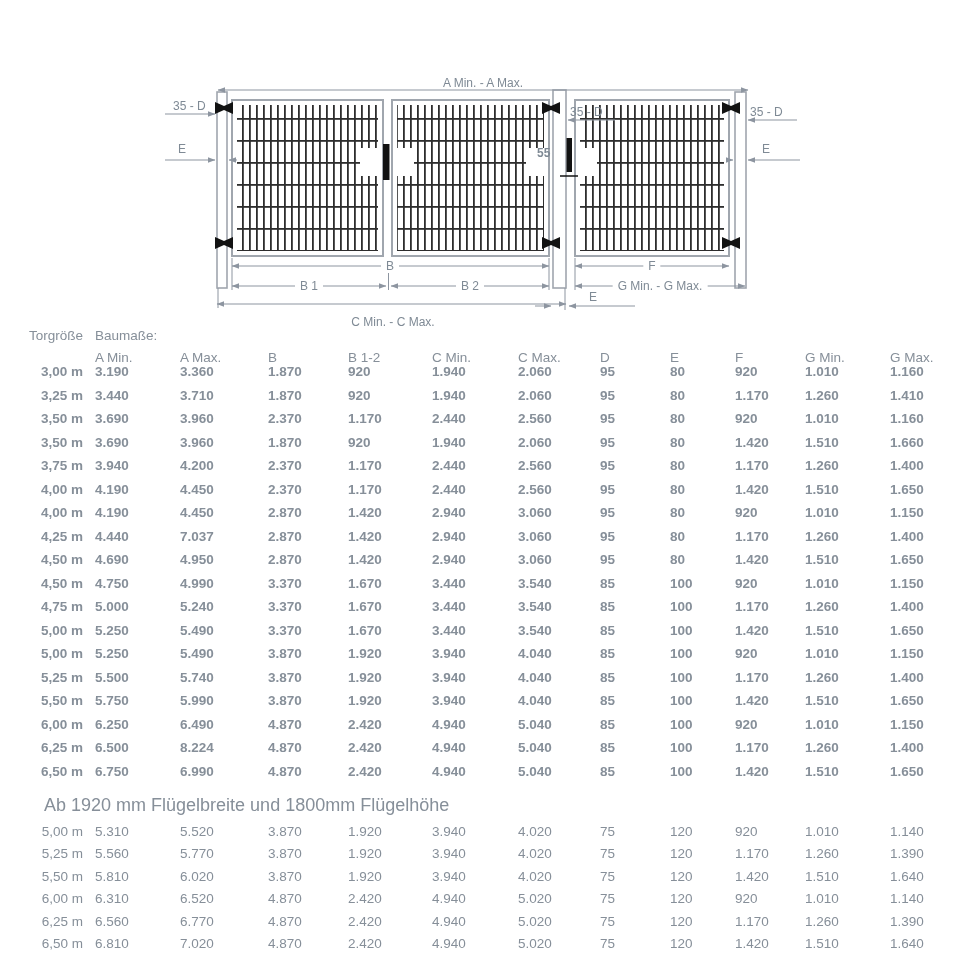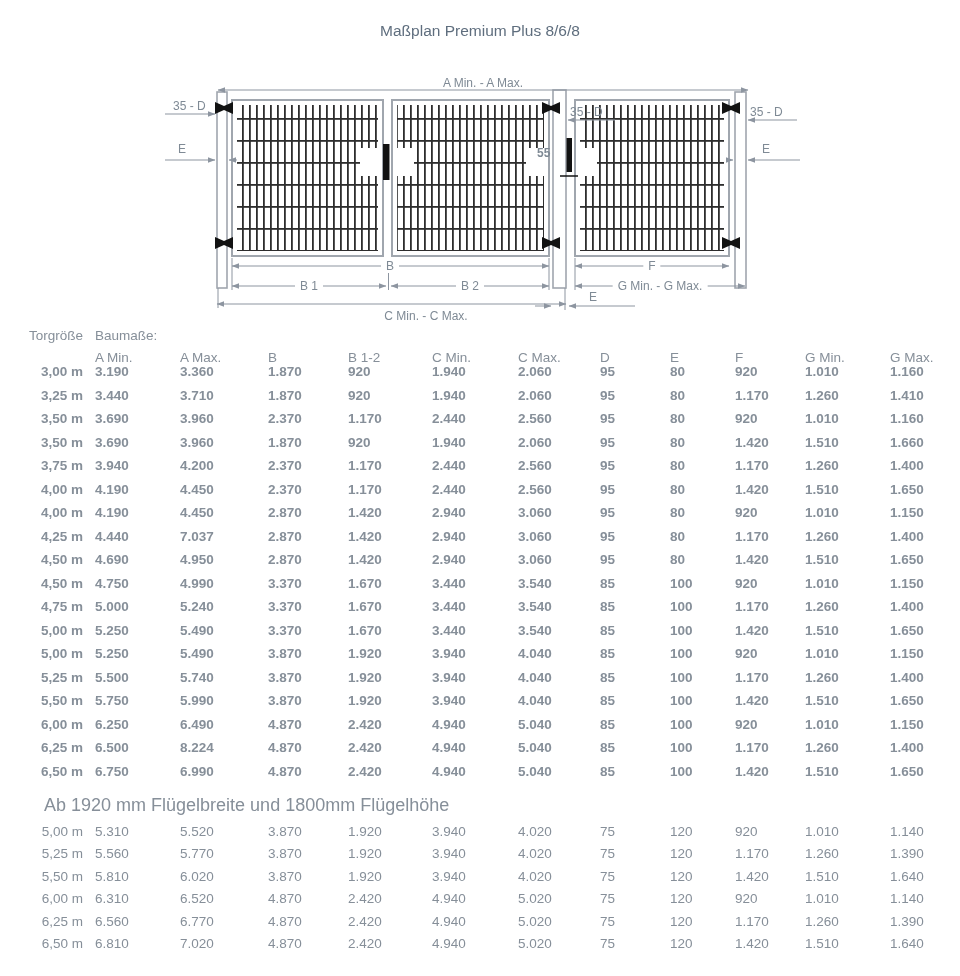--- a/index.html
+++ b/index.html
@@ -30,21 +30,20 @@
   .tbody2{position:absolute;left:0;top:820px;width:960px;}
   .tbody2 .trow{height:22.5px;}
   .table-note{position:absolute;left:44px;top:795px;color:#868f99;font-size:18px;}
 </style>
 </head>
 <body>
 
 <div class="page">
 
   <div class="title-block">
-    <div>Maßplan Premium Plus 8/6/8</div>
   </div>
 
   <div class="diagram">
     <svg width="640" height="250" viewBox="0 0 640 250">
       <defs>
         <pattern id="mesh" width="7" height="22" patternUnits="userSpaceOnUse">
           <rect width="7" height="22" fill="#ffffff"></rect>
           <rect x="0" y="0" width="1.8" height="22" fill="#2d2d2d"></rect>
           <rect x="0" y="20" width="7" height="1.8" fill="#2d2d2d"></rect>
         </pattern>
@@ -118,21 +117,21 @@
     <div class="dlabel center" style="left:318px;top:0px;">A Min. - A Max.</div>
     <div class="dlabel" style="left:8px;top:23px;">35 - D</div>
     <div class="dlabel" style="left:405px;top:29px;">35 - D</div>
     <div class="dlabel" style="left:585px;top:29px;">35 - D</div>
     <div class="dlabel" style="left:13px;top:66px;">E</div>
     <div class="dlabel" style="left:597px;top:66px;">E</div>
     <div class="dlabel" style="left:372px;top:70px;font-weight:bold;">55</div>
     <div class="dlabel center online" style="left:225px;top:183px;">B</div>
     <div class="dlabel center online" style="left:144px;top:203px;">B 1</div>
     <div class="dlabel center online" style="left:305px;top:203px;">B 2</div>
-    <div class="dlabel center" style="left:228px;top:233px;margin-left:33px;">C Min. - C Max.</div>
+    <div class="dlabel center" style="left:228px;top:239px;">C Min. - C Max.</div>
     <div class="dlabel center online" style="left:487px;top:183px;">F</div>
     <div class="dlabel center online" style="left:495px;top:203px;">G Min. - G Max.</div>
     <div class="dlabel" style="left:424px;top:214px;">E</div>
   </div>
 
   <div class="size-table">
     <div class="trow thead1">
       <div class="tcell col0 tc1">Torgröße</div>
       <div class="tcell tc2">Baumaße:</div>
     </div>

